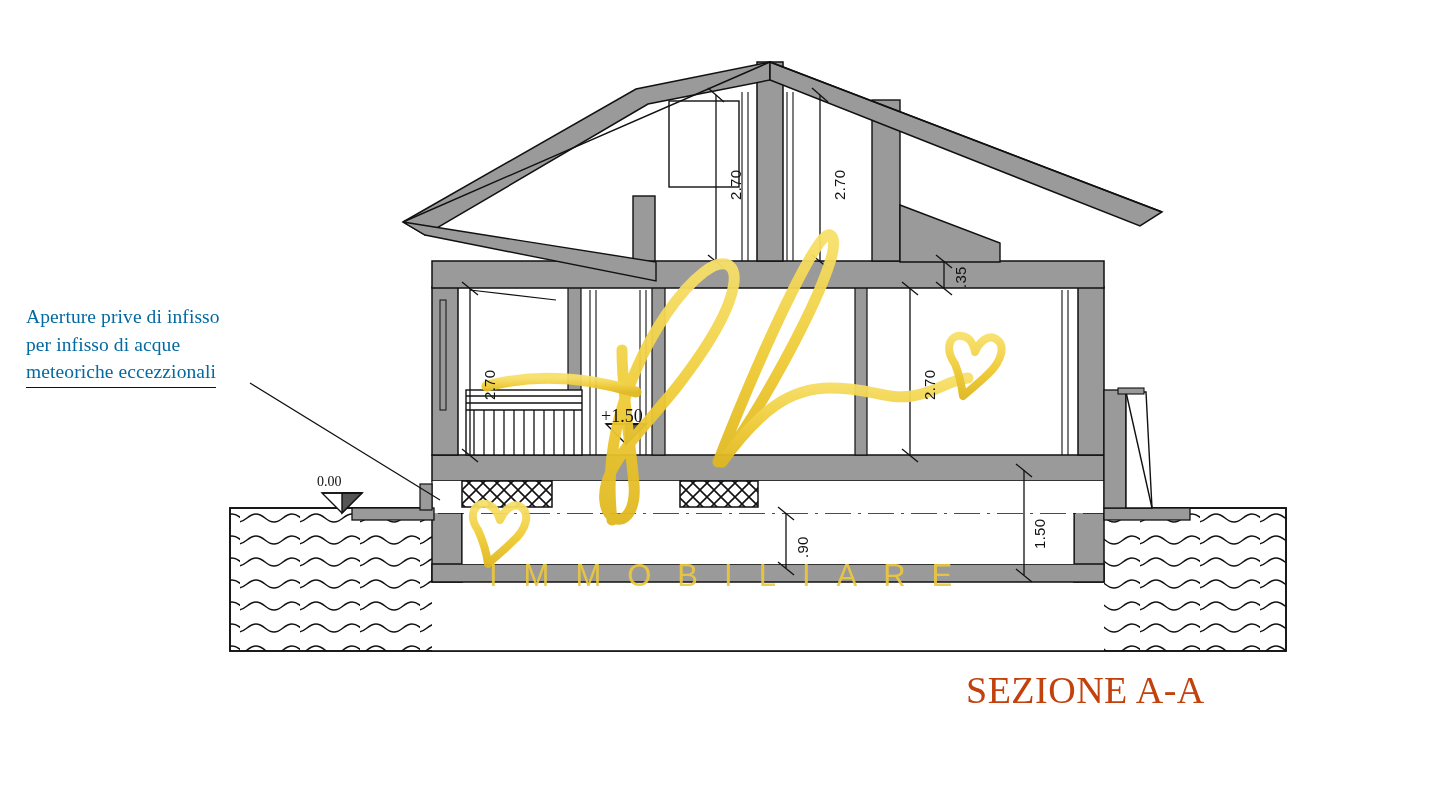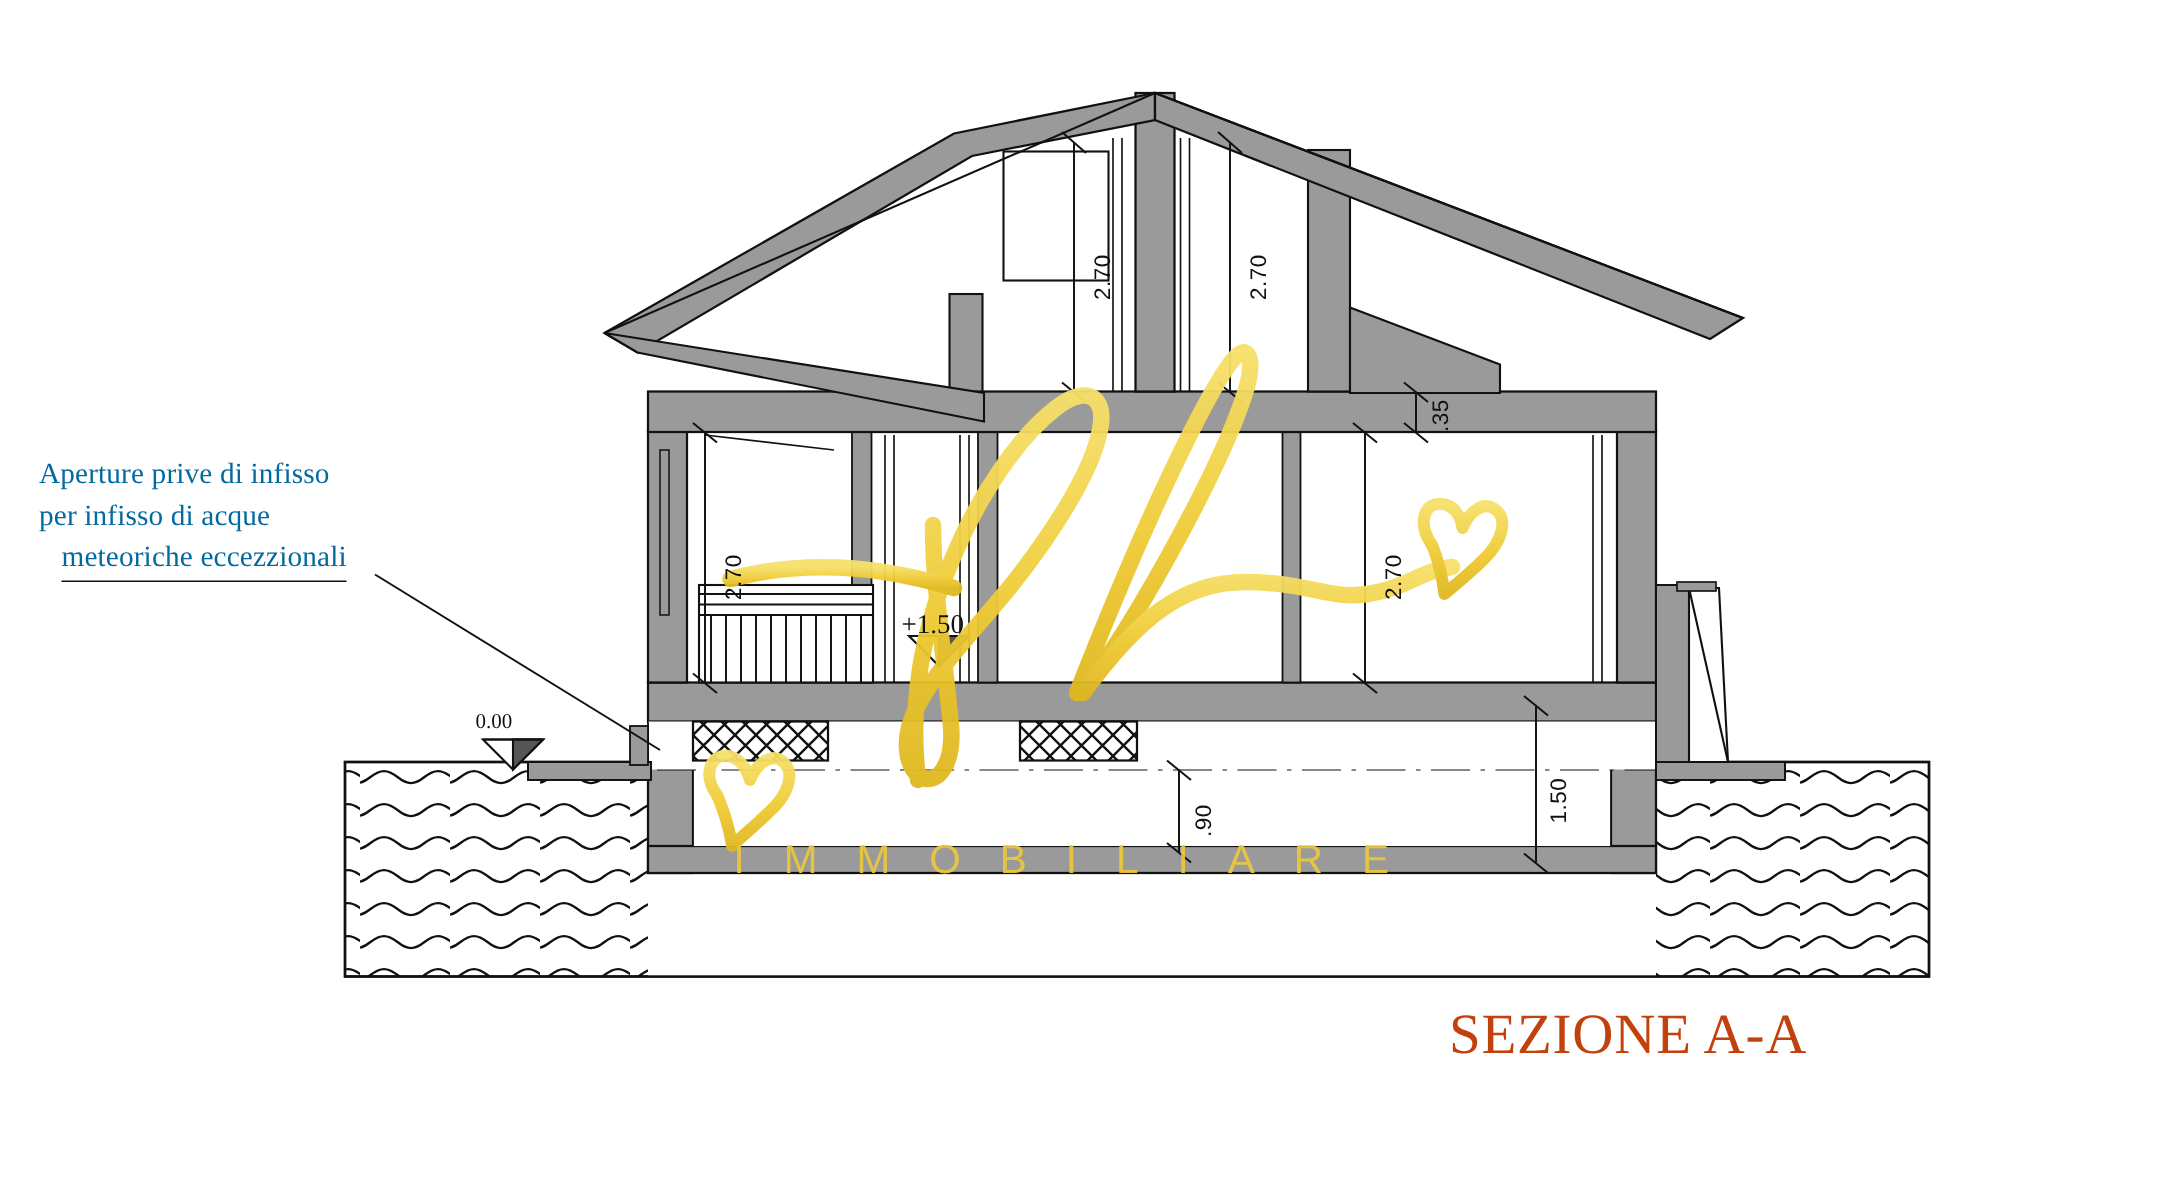--- a/index.html
+++ b/index.html
@@ -25,21 +25,20 @@
     font-size: 19.5px;
     line-height: 1.42;
     color: #0369a1;
     letter-spacing: 0.1px;
   }
   .note-line { white-space: nowrap; }
   .note-line.underlined {
     border-bottom: 1.3px solid #111;
     display: inline-block;
     padding-bottom: 1px;
-    margin-left: 15px;
   }
 
   .section-title {
     position: absolute;
     left: 966px; top: 668px;
     font-family: "Liberation Serif", serif;
     font-size: 38px;
     letter-spacing: 0.5px;
     color: #c2410c;
     white-space: nowrap;
@@ -62,21 +61,21 @@
     transform: rotate(-90deg);
     transform-origin: left top;
     white-space: nowrap;
     letter-spacing: 0.3px;
   }
 
   .watermark-text {
     position: absolute;
     left: 489px; top: 558px;
     font-family: "Liberation Sans", sans-serif;
-    font-size: 27px;
+    font-size: 31px;
     letter-spacing: 26px;
     color: #edc83c;
     white-space: nowrap;
     font-weight: 400;
     opacity: 0.92;
   }
 </style>
 </head>
 <body>
 

